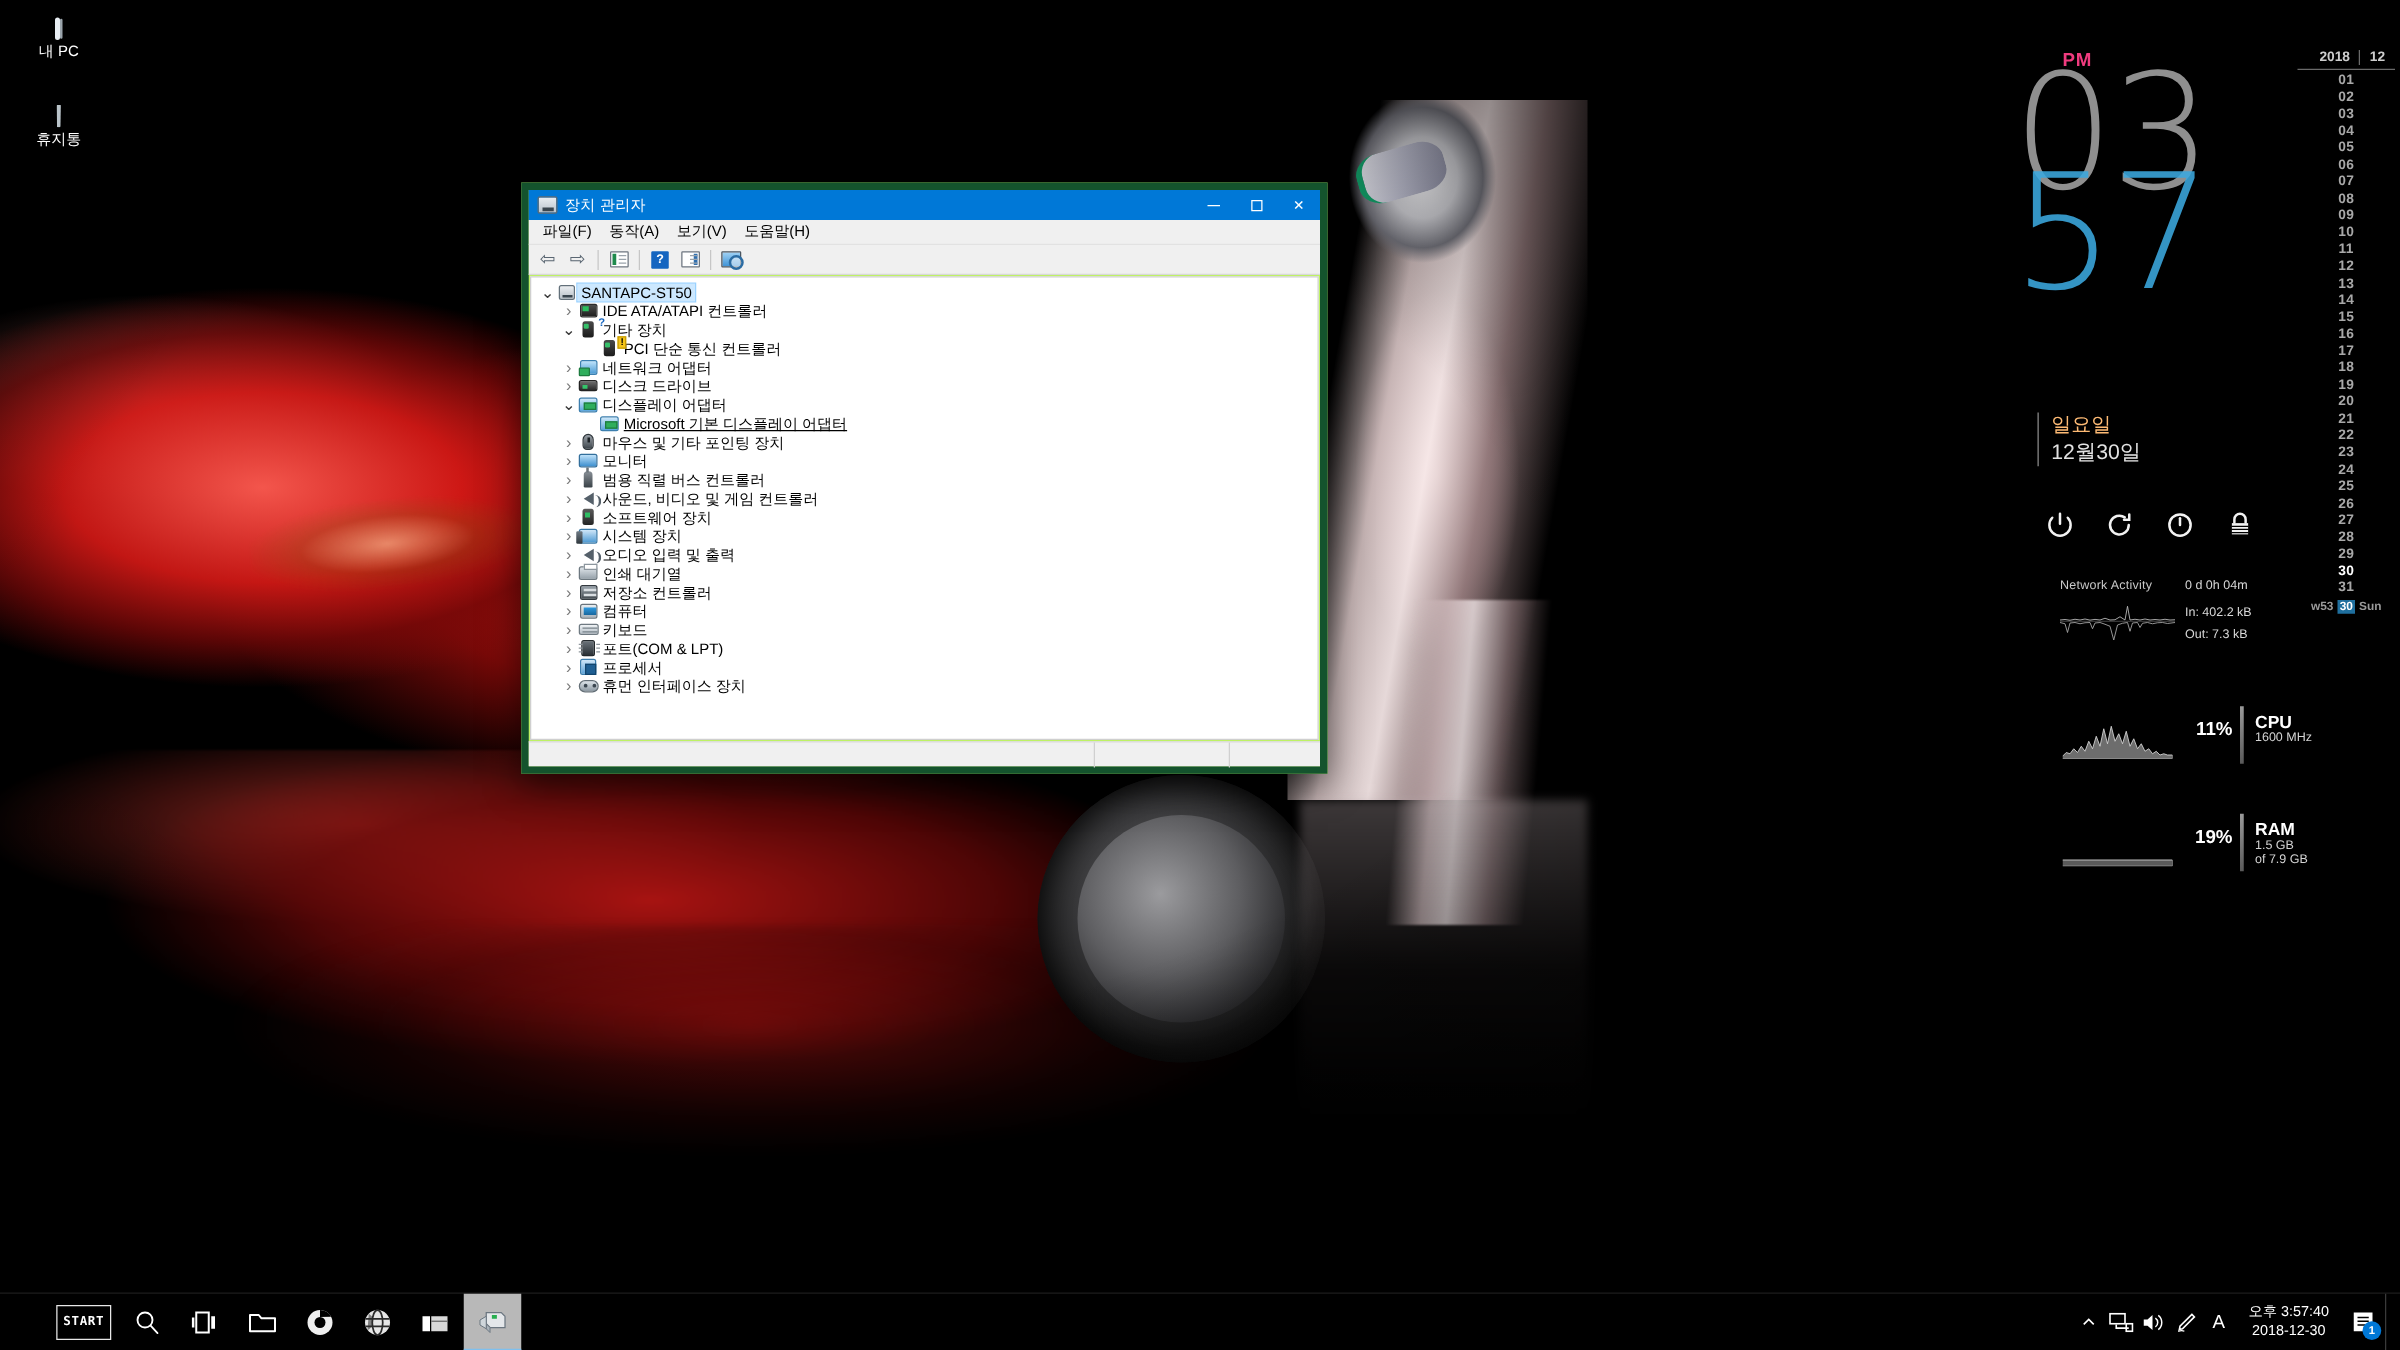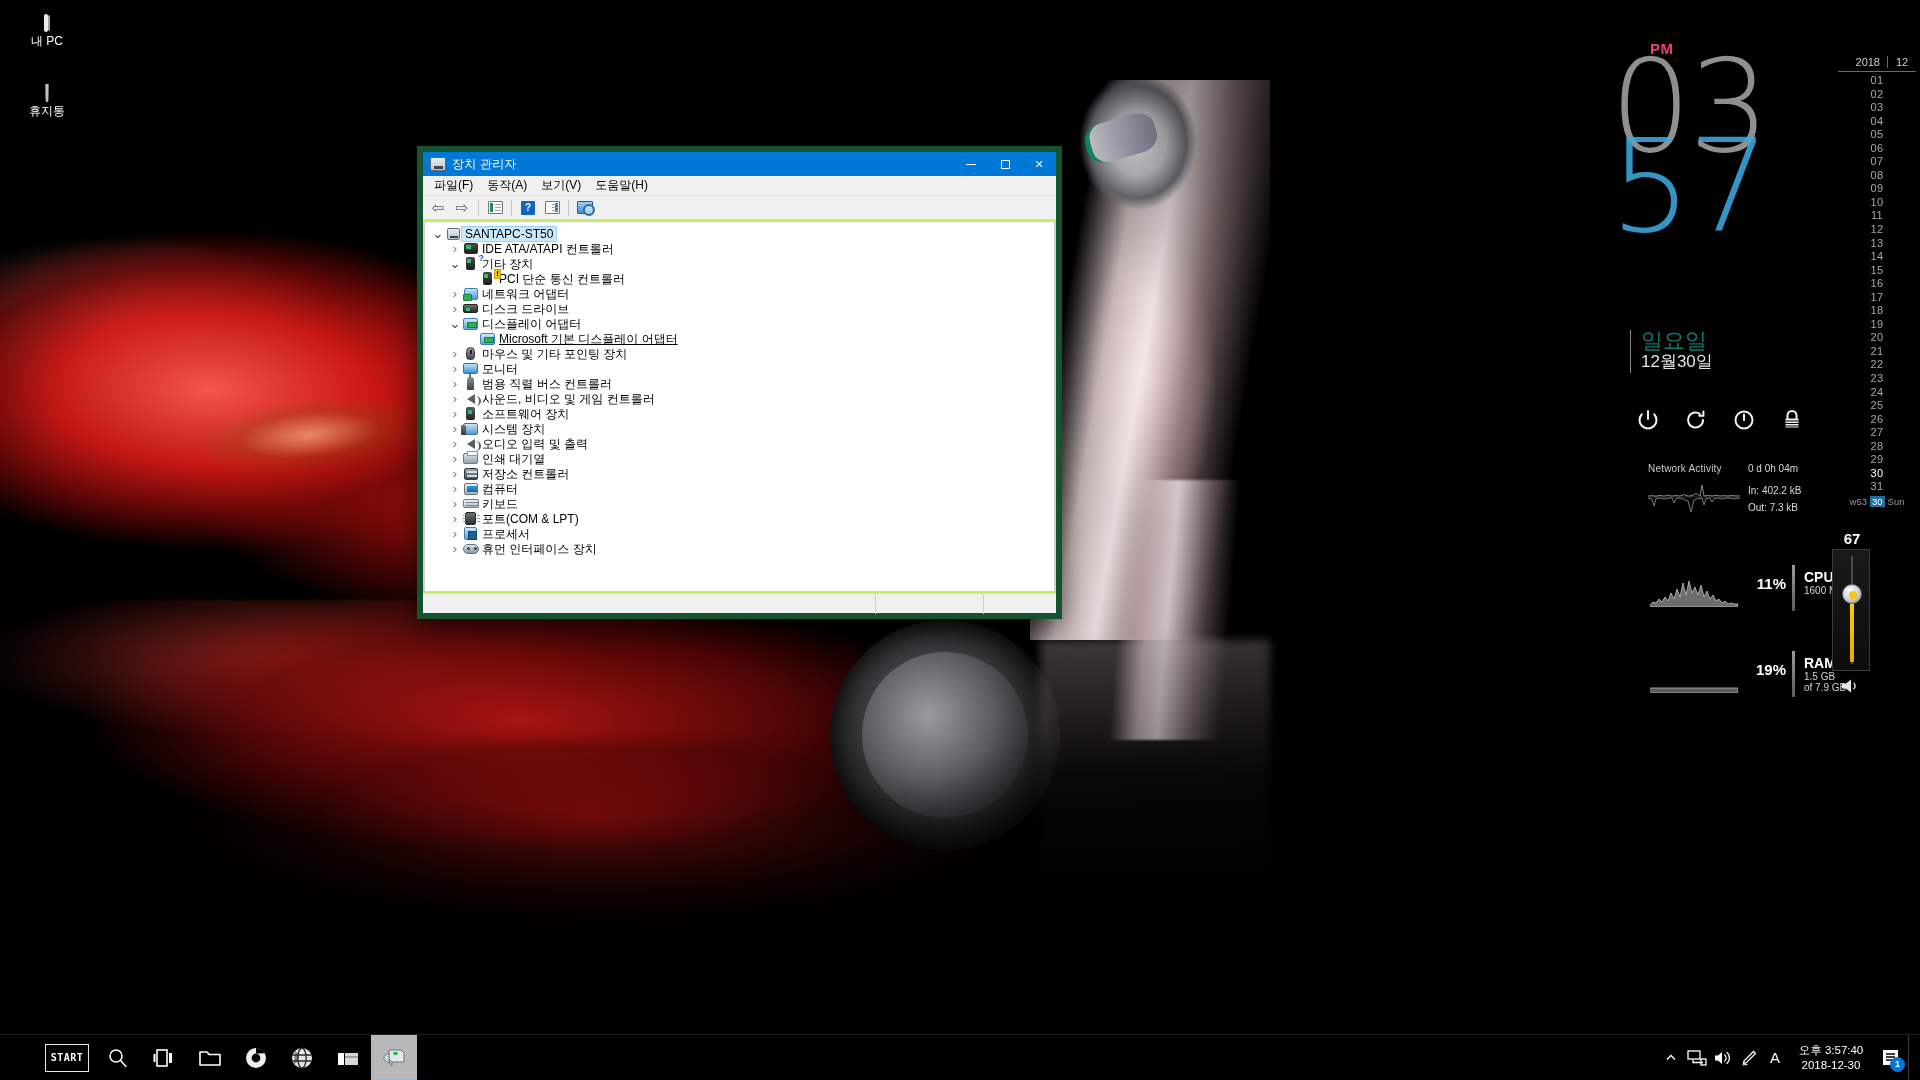--- a/index.html
+++ b/index.html
@@ -310,36 +310,36 @@
     position: absolute; left: -10px; top: 18px;
     font-size: 128px; font-weight: 300; color: #8f8f8f; line-height: 0.86;
     letter-spacing: -3px; font-family: "DejaVu Sans", sans-serif;
   }
   .clock-min {
     position: absolute; left: -10px; top: 98px;
     font-size: 128px; font-weight: 300; color: rgba(59,169,223,0.88); line-height: 0.86;
     letter-spacing: -3px; font-family: "DejaVu Sans", sans-serif;
   }
 
-  .cal { position: absolute; right: 4px; top: 56px; width: 78px; text-align: center; }
+  .cal { position: absolute; right: 4px; top: 40px; width: 78px; text-align: center; font-weight: bold; }
   .cal-head { display: flex; font-size: 11px; color: #cdcdcd; padding-bottom: 3px;
               border-bottom: 1px solid #6a6a6a; }
   .cal-head .y { flex: 1; text-align: right; padding-right: 7px; }
   .cal-head .sep { width:1px; background:#6a6a6a; }
   .cal-head .m { flex: 0 0 28px; text-align: center; }
   .cal-days { padding-top: 2px; }
   .cal-day { font-size: 11px; color: #a8a8a8; line-height: 13.55px; letter-spacing:.3px; }
   .cal-day.today { color: #fff; }
   .cal-foot { font-size: 9.5px; color: #9a9a9a; margin-top: 2px; white-space: nowrap;
               display:flex; align-items:center; justify-content:center; gap:3px; }
   .cal-foot .hl { background:#1f6f9e; color:#fff; padding: 0 2px; }
 
   .datebox { position: absolute; left: 10px; top: 330px; padding-left: 10px;
              border-left: 1px solid #8c8c8c; }
-  .datebox .dow { font-size: 22px; color: #0f766e; line-height: 21px; }
+  .datebox .dow { font-size: 16px; color: #fdba74; line-height: 21px; }
   .datebox .md  { font-size: 17px; color: #e2e2e2; line-height: 22px; }
 
   .powerbar { position: absolute; left: 16px; top: 408px; display: flex; gap: 24px; }
   .pbtn { width: 24px; height: 24px; cursor: pointer; }
   .pbtn svg { display: block; }
 
   .netbox { position: absolute; left: 28px; top: 463px; width: 250px; }
   .netbox .title { font-size: 10px; color: #c8c8c8; letter-spacing:.2px; }
   .netbox .uptime { position: absolute; left: 100px; top: 0px; font-size: 10px; color: #d8d8d8; }
   .netbox .inout { position: absolute; left: 100px; font-size: 10px; color: #d8d8d8; }
@@ -558,34 +558,20 @@
     </svg>
     <div class="pct">19%</div>
     <div class="divider"></div>
     <div class="mname">RAM</div>
     <div class="msub">
       <span>1.5 GB</span><br>
       <span>of 7.9 GB</span>
     </div>
   </div>
 
-  <div class="volbox">
-    <div class="vol-num">67</div>
-    <div class="vol-track">
-      <div class="vol-line"></div>
-      <div class="vol-fill"></div>
-      <div class="vol-knob"></div>
-    </div>
-    <div class="vol-spk">
-      <svg width="22" height="18" viewBox="0 0 22 18">
-        <path d="M2 6.5 H6 L11 2.5 V15.5 L6 11.5 H2 Z" fill="#e8e8e8"></path>
-        <path d="M13.5 6 a3.6 3.6 0 0 1 0 6" fill="none" stroke="#e8e8e8" stroke-width="1.4"></path>
-      </svg>
-    </div>
-  </div>
 </div>
 
 <div id="devmgr">
 
   <div class="titlebar">
     <span class="tb-icon"></span>
     <span class="tb-title">장치 관리자</span>
     <span class="tb-btns">
       <span class="tb-btn">
           <span class="minglyph"></span>

